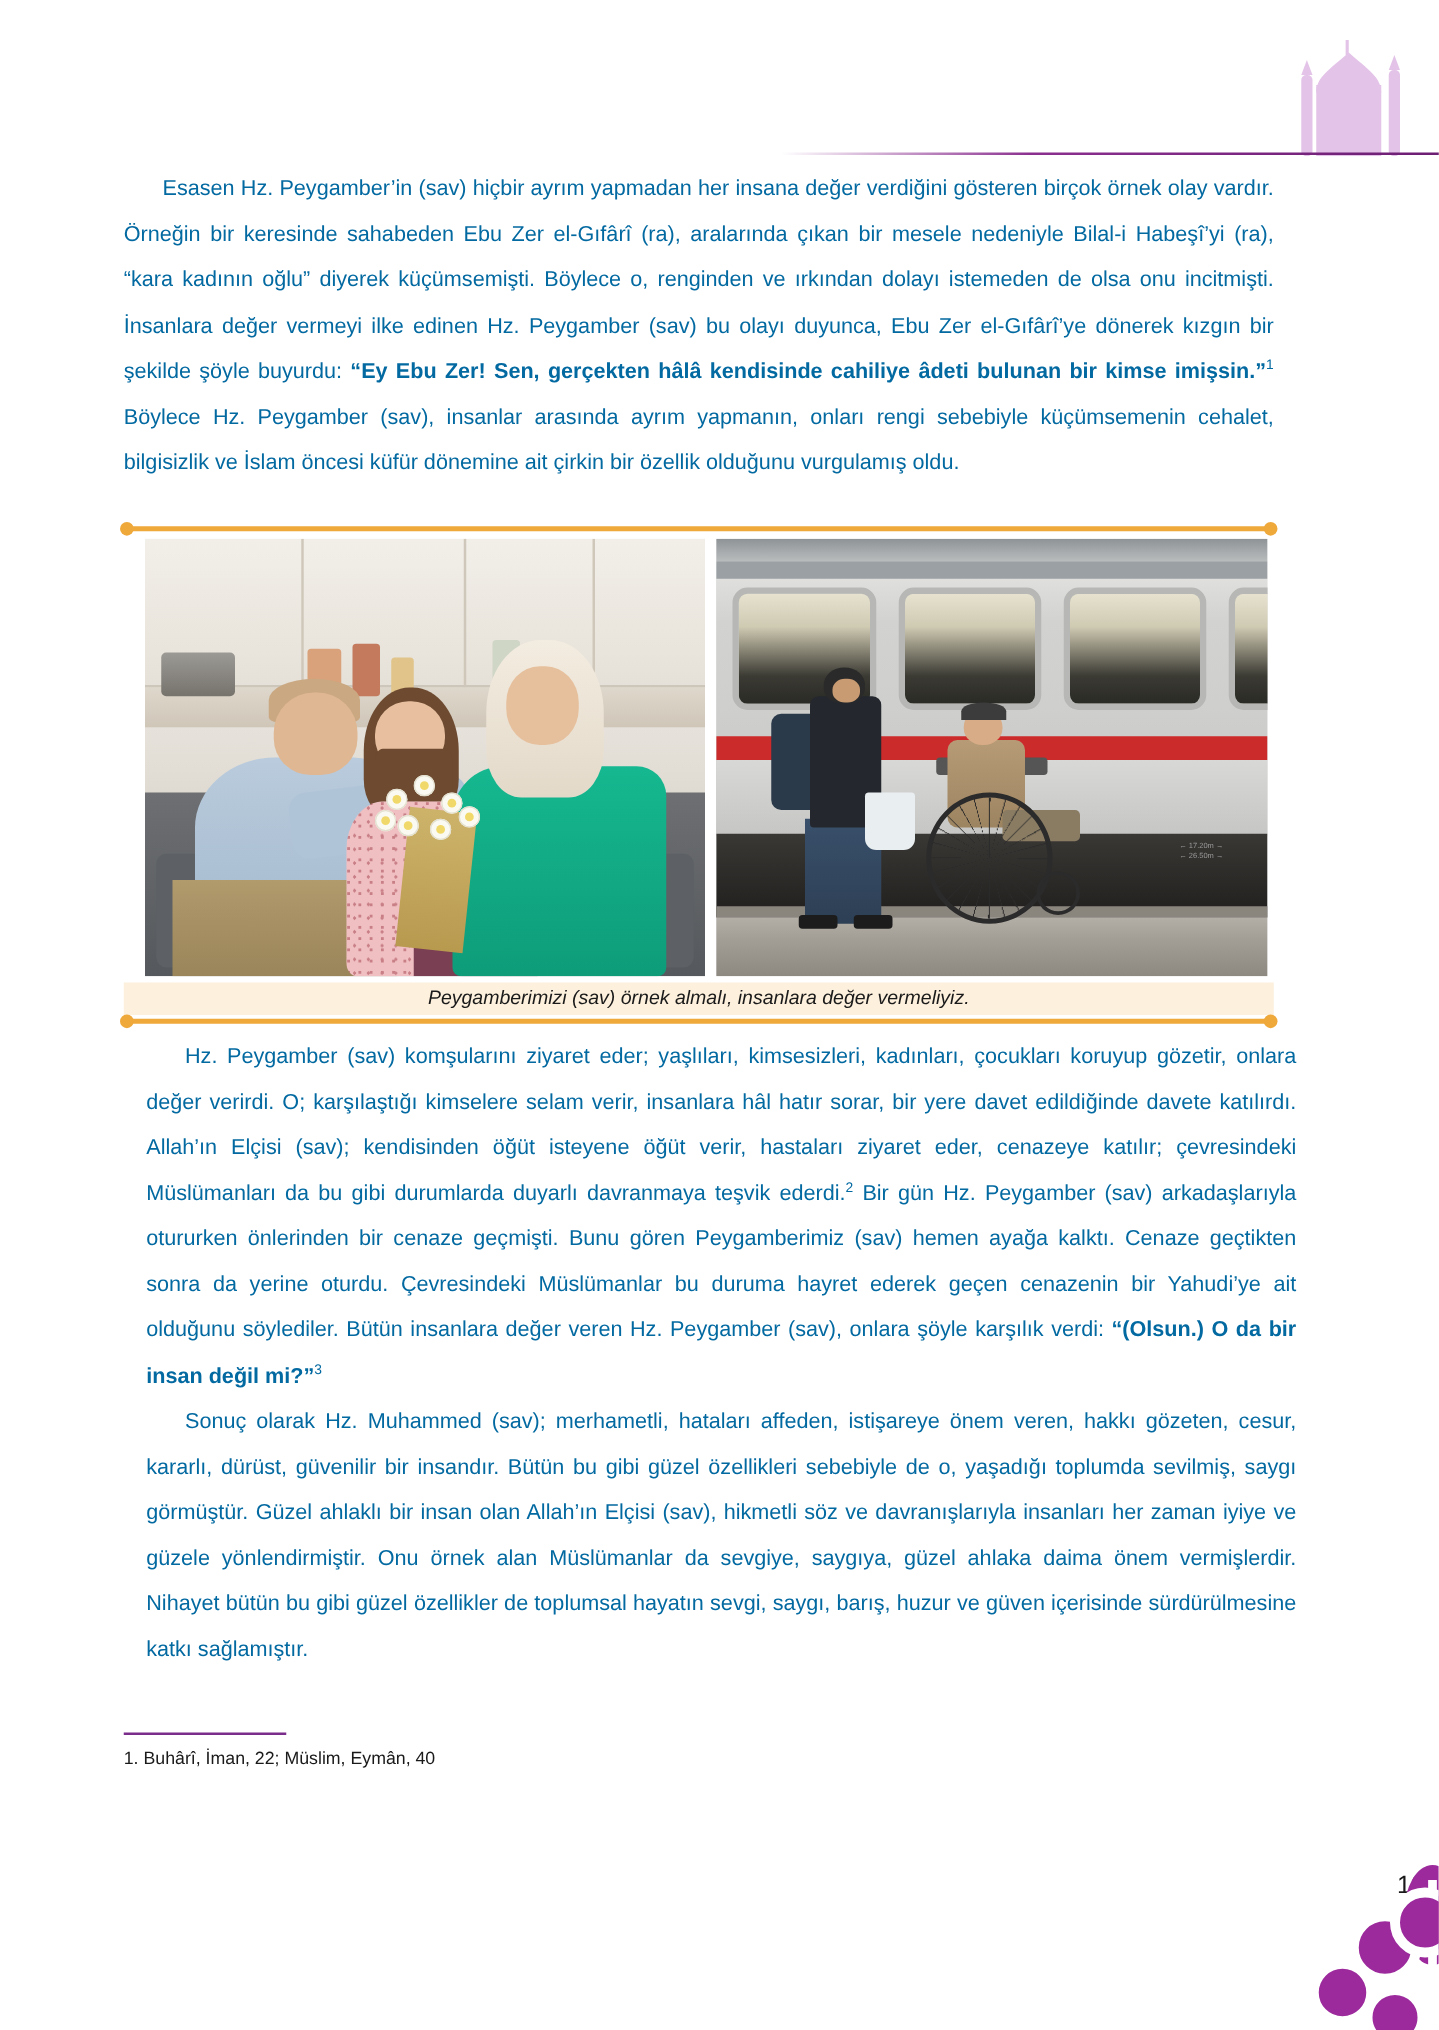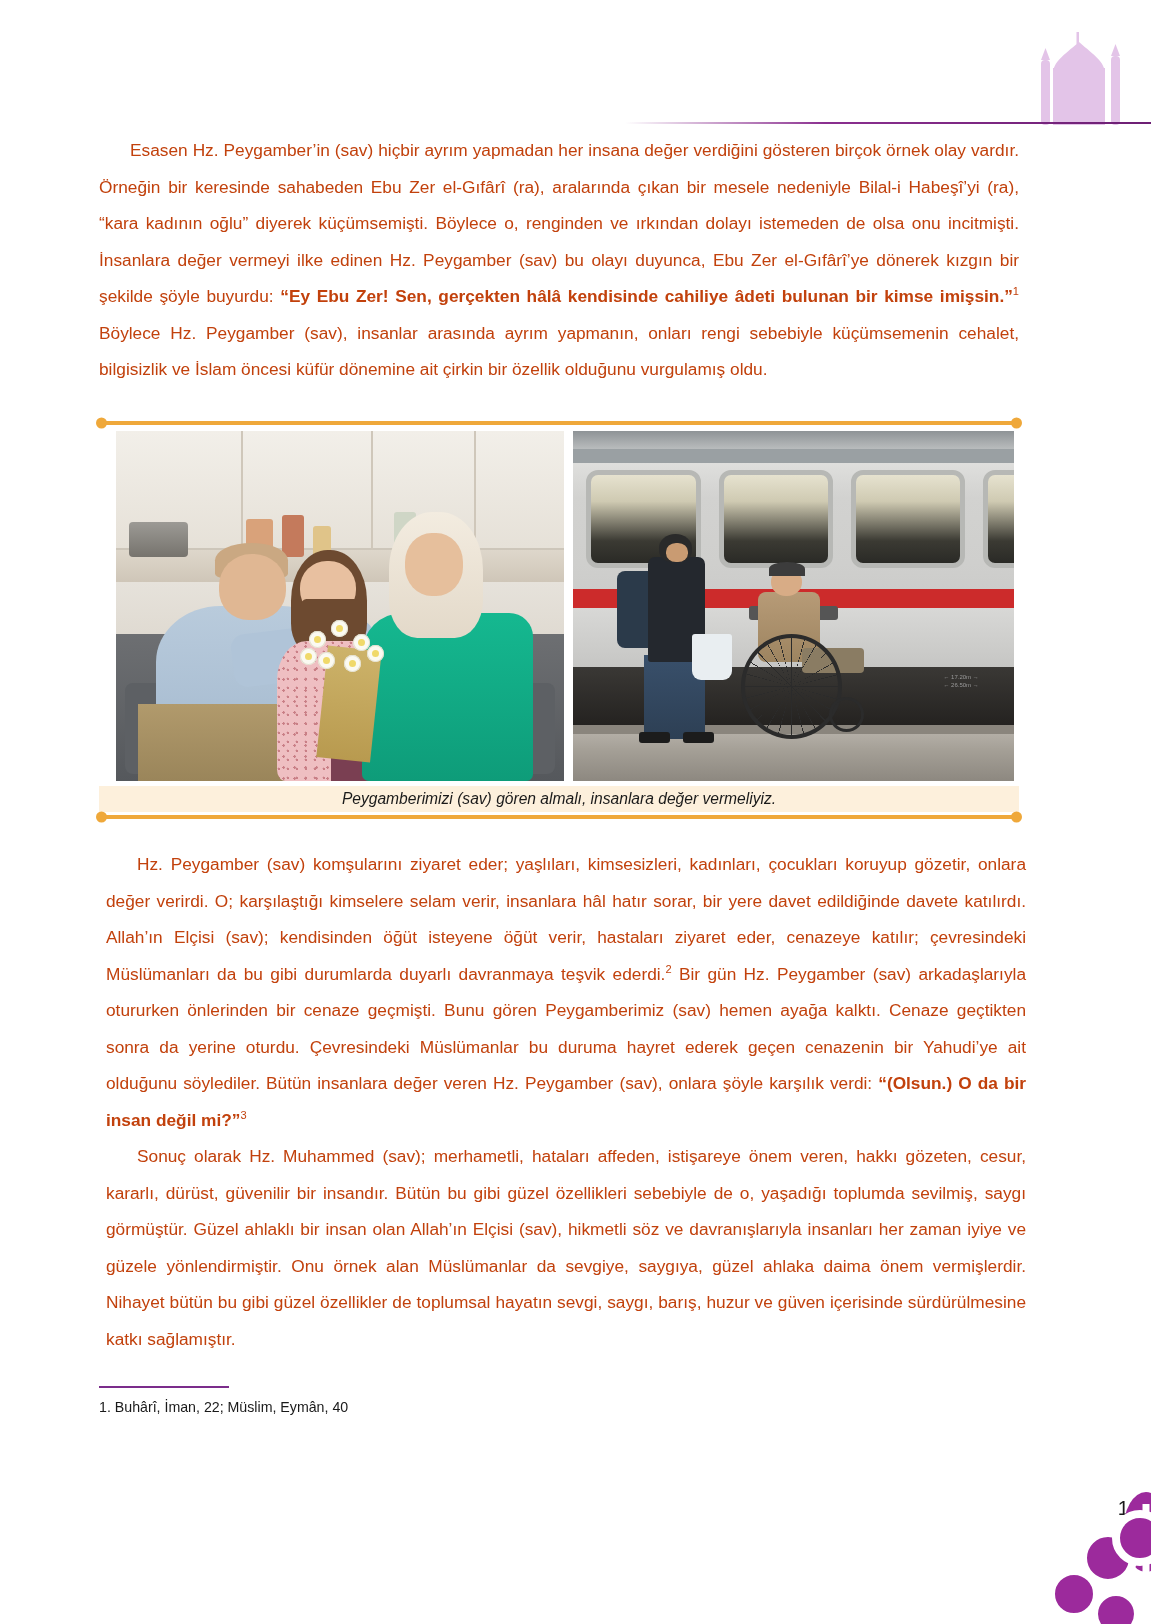--- a/index.html
+++ b/index.html
@@ -52,21 +52,21 @@
     left: 99px;
     top: 132px;
     width: 920px;
   }
   p.body-text {
     margin: 0;
     font-size: 17.3px;
     line-height: 36.5px;
     text-align: justify;
     text-justify: inter-word;
-    color: #c2410c;
+    color: #0369a1;
     hyphens: none;
   }
   p.body-text + p.body-text { margin-top: 0; }
   .indent { display: inline-block; width: 31px; }
   b.quote { font-weight: bold; }
   sup { font-size: 0.64em; vertical-align: super; line-height: 0; }
 
   
   .figure-block {
     position: absolute;
@@ -118,24 +118,23 @@
   .caption-text {
     font-style: italic;
     font-size: 15.6px;
     color: #1a1a1a;
   }
   .fig-rule-bottom { margin-top: 3px; }
 
   
   .content-lower {
     position: absolute;
-    left: 106px;
+    left: 117px;
     top: 826px;
     width: 920px;
-    margin-top: 20px;
   }
 
   
   .footnotes {
     position: absolute;
     left: 99px;
     top: 1386px;
     width: 460px;
   }
   .fn-rule {
@@ -468,21 +467,21 @@
         <div class="walker-body"></div>
         <div class="walker-head"></div>
         <div class="walker-face"></div>
         <div class="bag"></div>
       </div>
     </div>
 
   </div>
 
   <div class="caption-band">
-    <span class="caption-text">Peygamberimizi (sav) gören almalı, insanlara değer vermeliyiz.</span>
+    <span class="caption-text">Peygamberimizi (sav) örnek almalı, insanlara değer vermeliyiz.</span>
   </div>
   <div class="fig-rule fig-rule-bottom"></div>
 </div>
 
 <div class="content-lower">
   <p class="body-text"><span class="indent"></span><span>Hz. Peygamber (sav) komşularını ziyaret eder; yaşlıları, kimsesizleri, kadınları, çocukları koruyup gözetir, onlara değer verirdi. O; karşılaştığı kimselere selam verir, insanlara hâl hatır sorar, bir yere davet edildiğinde davete katılırdı. Allah’ın Elçisi (sav); kendisinden öğüt isteyene öğüt verir, hastaları ziyaret eder, cenazeye katılır; çevresindeki Müslümanları da bu gibi durumlarda duyarlı davranmaya teşvik ederdi.</span><sup>2</sup><span> Bir gün Hz. Peygamber (sav) arkadaşlarıyla otururken önlerinden bir cenaze geçmişti. Bunu gören Peygamberimiz (sav) hemen ayağa kalktı. Cenaze geçtikten sonra da yerine oturdu. Çevresindeki Müslümanlar bu duruma hayret ederek geçen cenazenin bir Yahudi’ye ait olduğunu söylediler. Bütün insanlara değer veren Hz. Peygamber (sav), onlara şöyle karşılık verdi: </span><b class="quote">“(Olsun.) O da bir insan değil mi?”</b><sup>3</sup></p>
 
   <p class="body-text"><span class="indent"></span><span>Sonuç olarak Hz. Muhammed (sav); merhametli, hataları affeden, istişareye önem veren, hakkı gözeten, cesur, kararlı, dürüst, güvenilir bir insandır. Bütün bu gibi güzel özellikleri sebebiyle de o, yaşadığı toplumda sevilmiş, saygı görmüştür. Güzel ahlaklı bir insan olan Allah’ın Elçisi (sav), hikmetli söz ve davranışlarıyla insanları her zaman iyiye ve güzele yönlendirmiştir. Onu örnek alan Müslümanlar da sevgiye, saygıya, güzel ahlaka daima önem vermişlerdir. Nihayet bütün bu gibi güzel özellikler de toplumsal hayatın sevgi, saygı, barış, huzur ve güven içerisinde sürdürülmesine katkı sağlamıştır.</span></p>
 </div>
 

